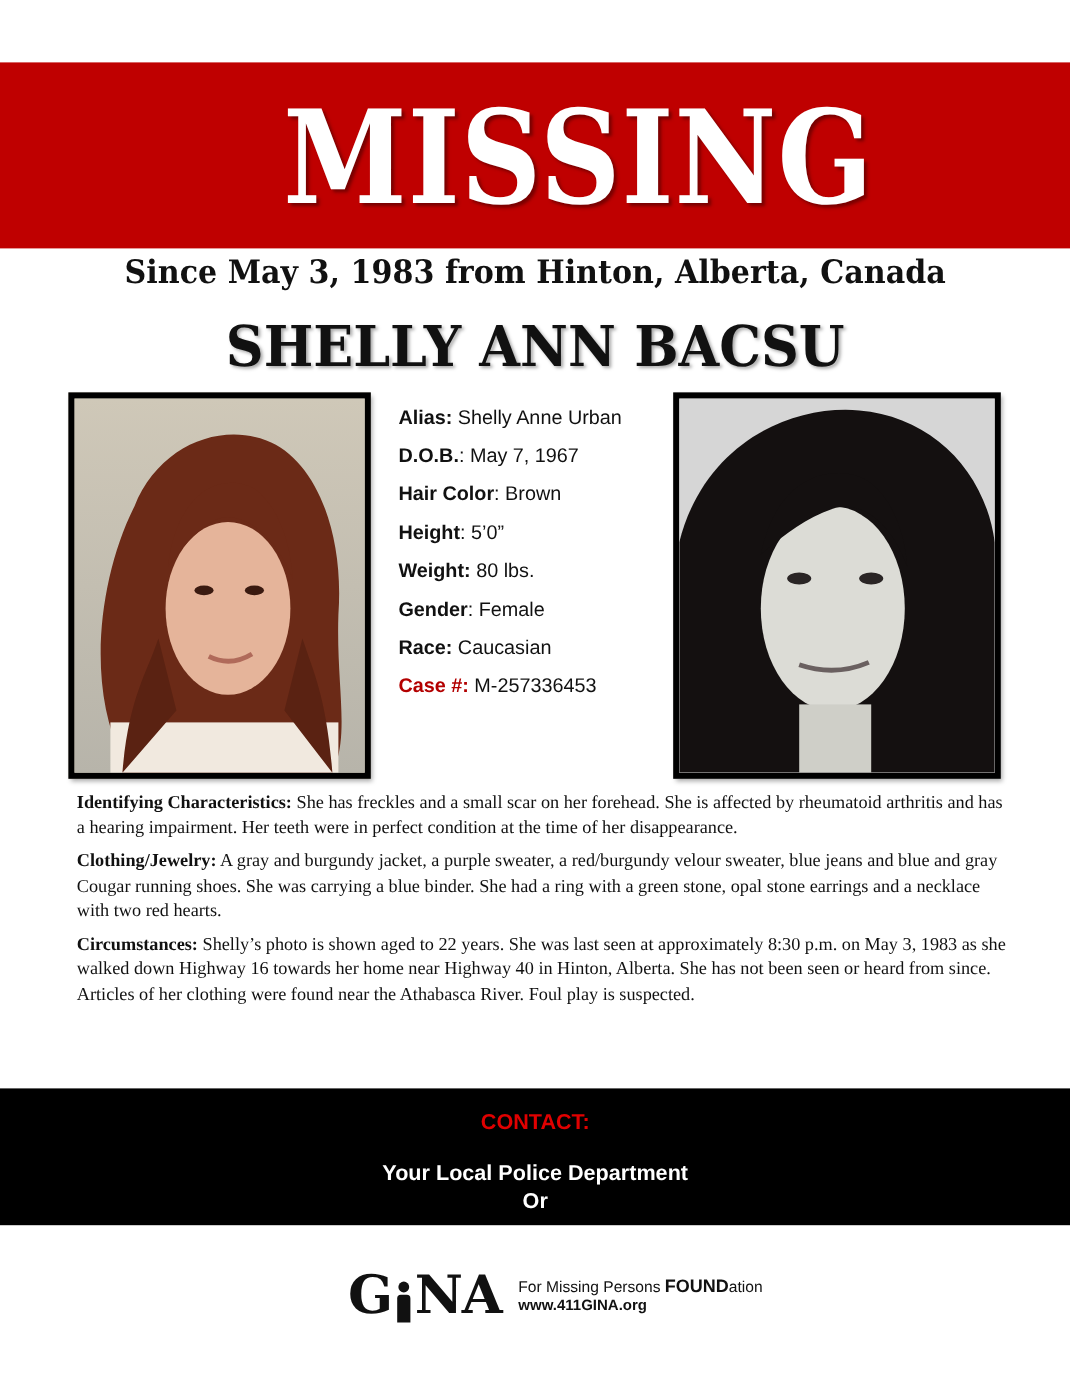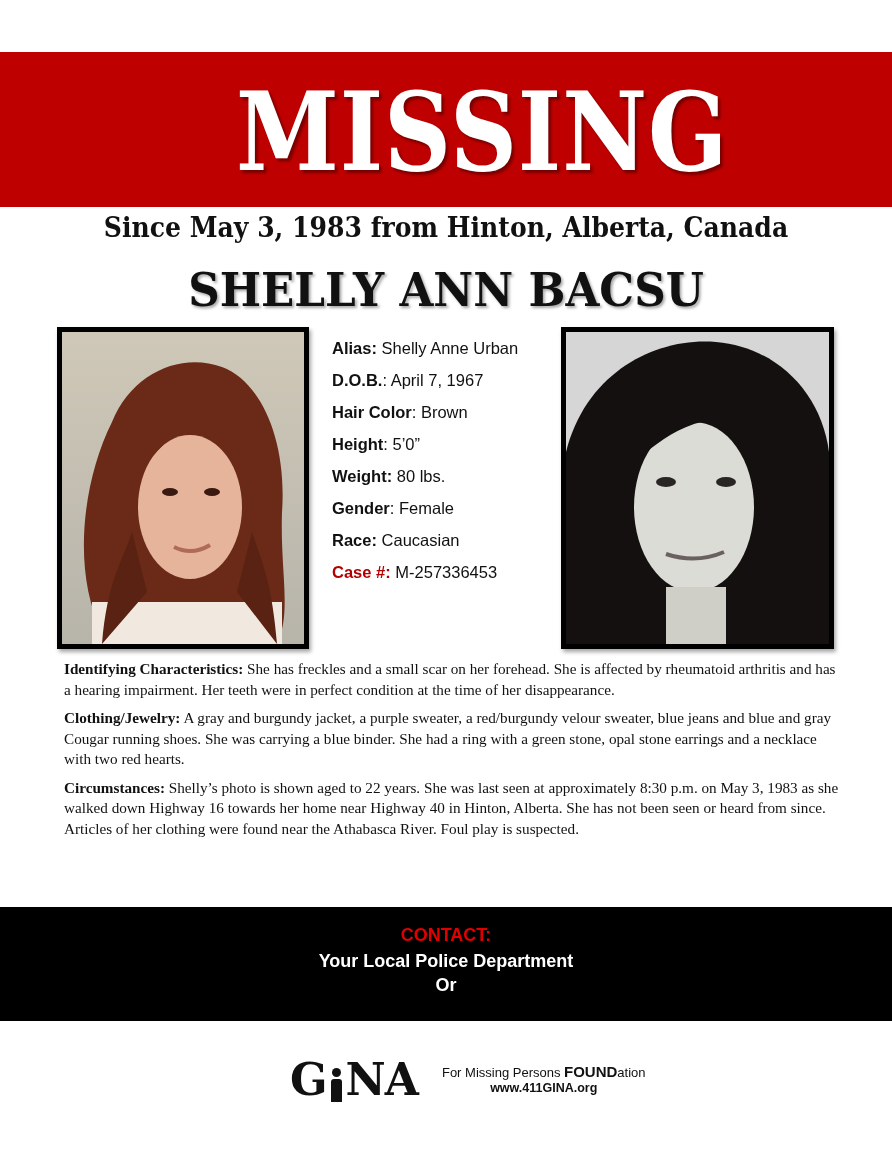--- a/index.html
+++ b/index.html
@@ -139,21 +139,21 @@
       font-size: 18px;
       margin-top: 17px;
       line-height: 22px;
     }
     .contact-line {
       color: #ffffff;
       font-size: 18px;
       line-height: 23.5px;
     }
     .contact-line.first {
-      margin-top: 4px;
+      margin-top: 20px;
     }
     .footer {
       position: absolute;
       left: 290px;
       top: 1055px;
       width: 340px;
       height: 50px;
       display: flex;
       align-items: center;
     }
@@ -186,22 +186,21 @@
     .gina-i .body {
       position: absolute;
       left: 2px;
       top: 11px;
       width: 11px;
       height: 23px;
       background: #111;
       border-radius: 3px 3px 0 0;
     }
     .gina-text {
-      margin-left: 24px;
-      text-align: center;
+      margin-left: 14px;
       color: #111;
     }
     .gina-tagline {
       font-size: 13px;
       line-height: 16px;
       white-space: nowrap;
     }
     .gina-tagline b {
       font-size: 15px;
     }
@@ -241,21 +240,21 @@
     <path d="M40,312 C45,250 60,230 70,200 L85,260 Z" fill="#5a2212"></path>
     <path d="M215,312 C210,250 200,230 190,200 L175,260 Z" fill="#5a2212"></path>
   </svg>
 </div>
 
 <div class="facts">
   <div class="fact">
     <span class="label">Alias:</span><span> Shelly Anne Urban</span>
   </div>
   <div class="fact">
-    <span class="label">D.O.B.</span><span>: April 7, 1967</span>
+    <span class="label">D.O.B.</span><span>: May 7, 1967</span>
   </div>
   <div class="fact">
     <span class="label">Hair Color</span><span>:  Brown</span>
   </div>
   <div class="fact">
     <span class="label">Height</span><span>:  5’0”</span>
   </div>
   <div class="fact">
     <span class="label">Weight:</span><span>  80 lbs.</span>
   </div>

